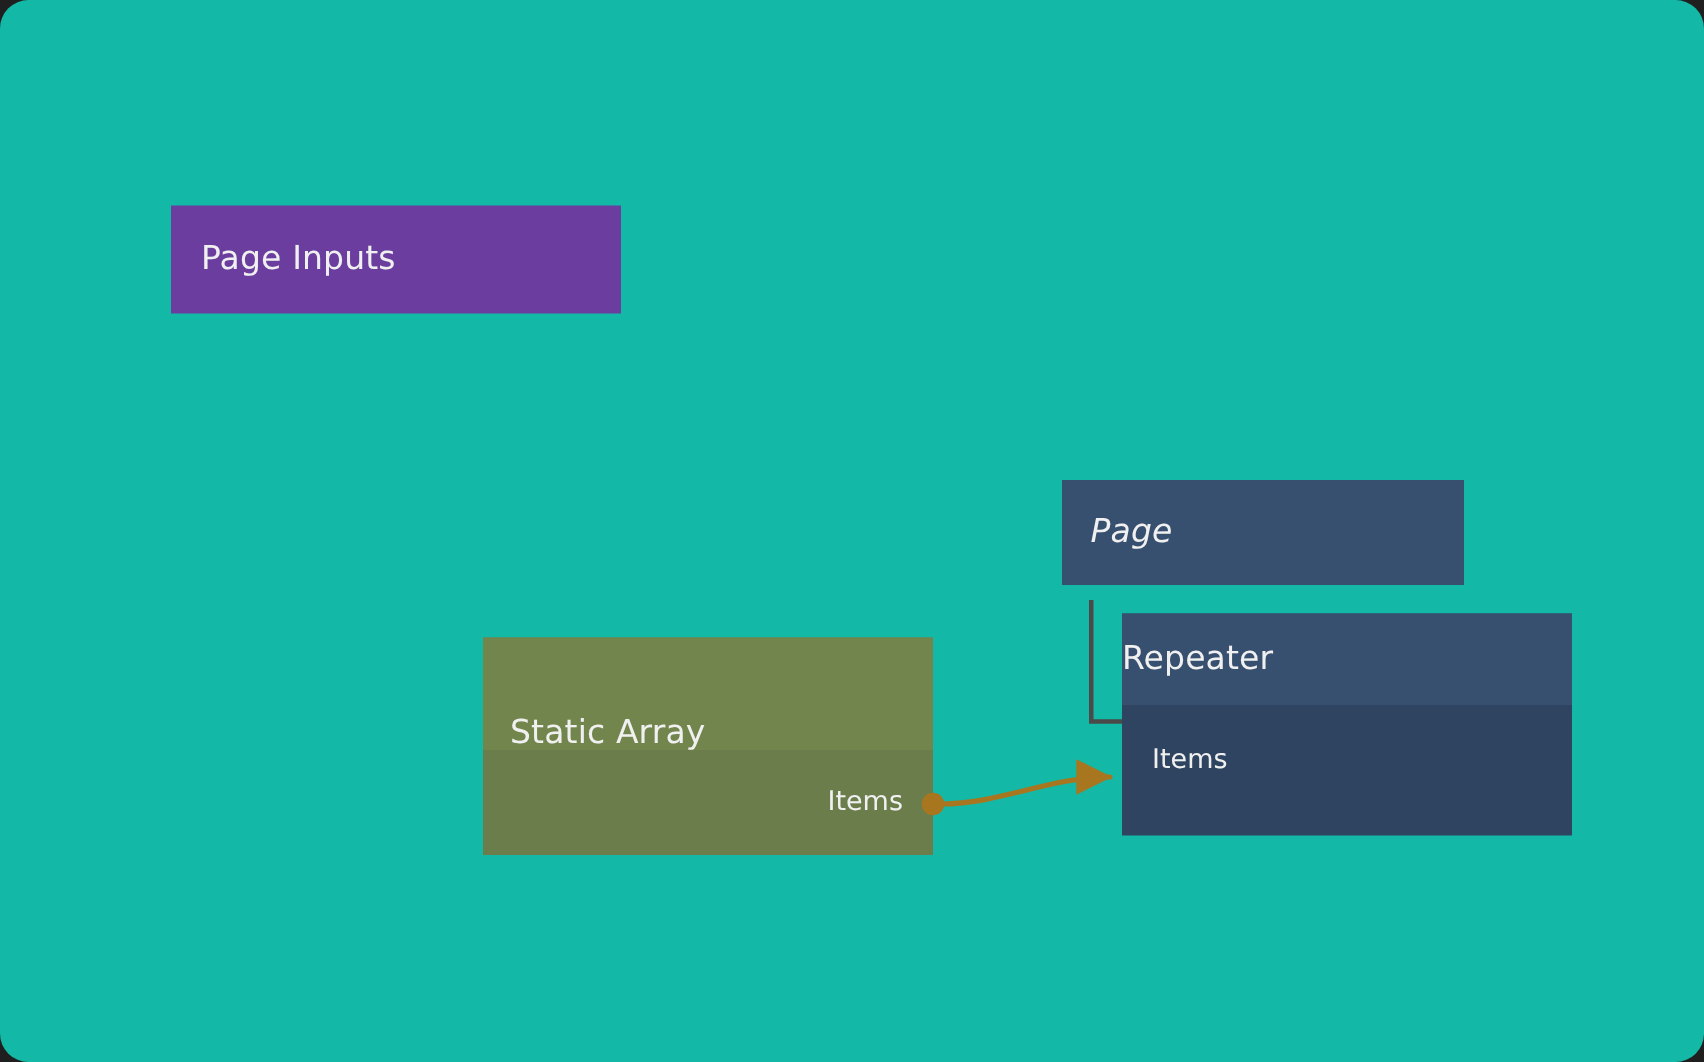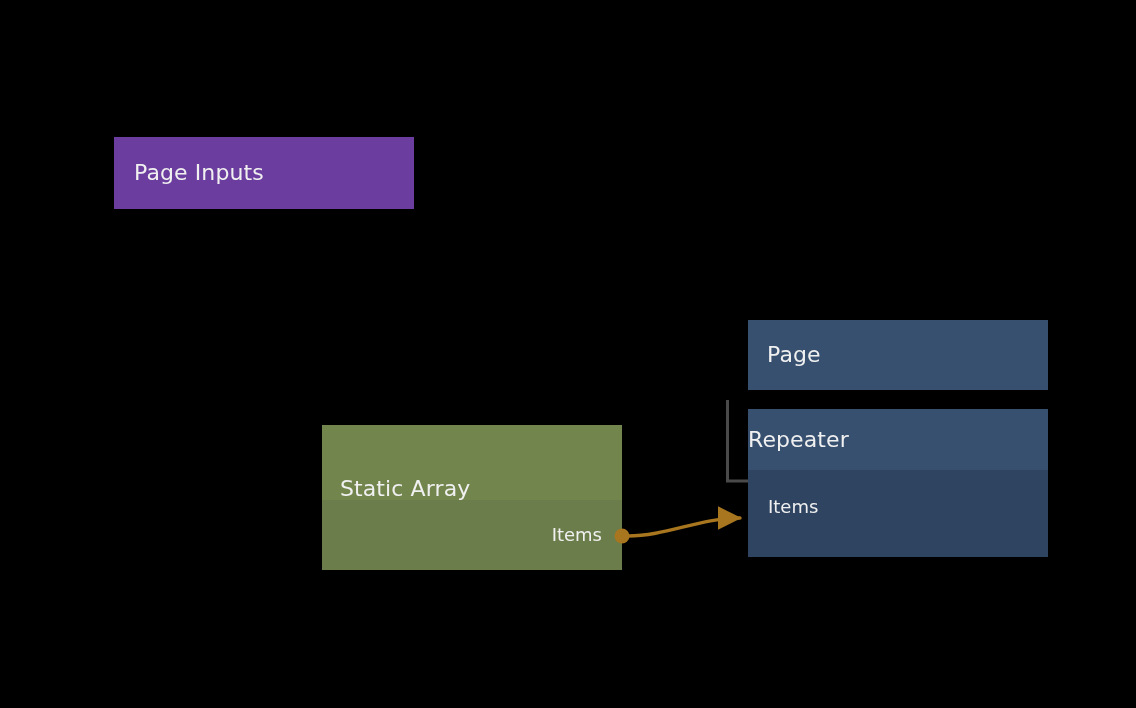--- a/index.html
+++ b/index.html
@@ -5,23 +5,24 @@
 <style>
   html, body {
     margin: 0;
     padding: 0;
     background: #1f1f1f;
   }
   #canvas {
     position: relative;
     width: 1136px;
     height: 708px;
-    background: #000000;
+    background: #14b8a6;
     overflow: hidden;
     font-family: "DejaVu Sans", "Liberation Sans", sans-serif;
+    border-radius: 19px;
     -webkit-font-smoothing: antialiased;
   }
   .node {
     position: absolute;
     box-sizing: border-box;
   }
   .node-header {
     display: flex;
     align-items: center;
     box-sizing: border-box;
@@ -57,25 +58,26 @@
     background: #6a3d9e;
   }
   #node-page-inputs .node-header {
     width: 100%;
     height: 100%;
     padding-left: 20px;
   }
 
   
   #node-page {
-    left: 748px;
+    left: 708px;
     top: 320px;
-    width: 300px;
+    width: 268px;
     height: 70px;
     background: #385070;
+    font-style: italic;
   }
   #node-page .node-header {
     width: 100%;
     height: 100%;
     padding-left: 19px;
   }
 
   
   #node-repeater {
     left: 748px;

